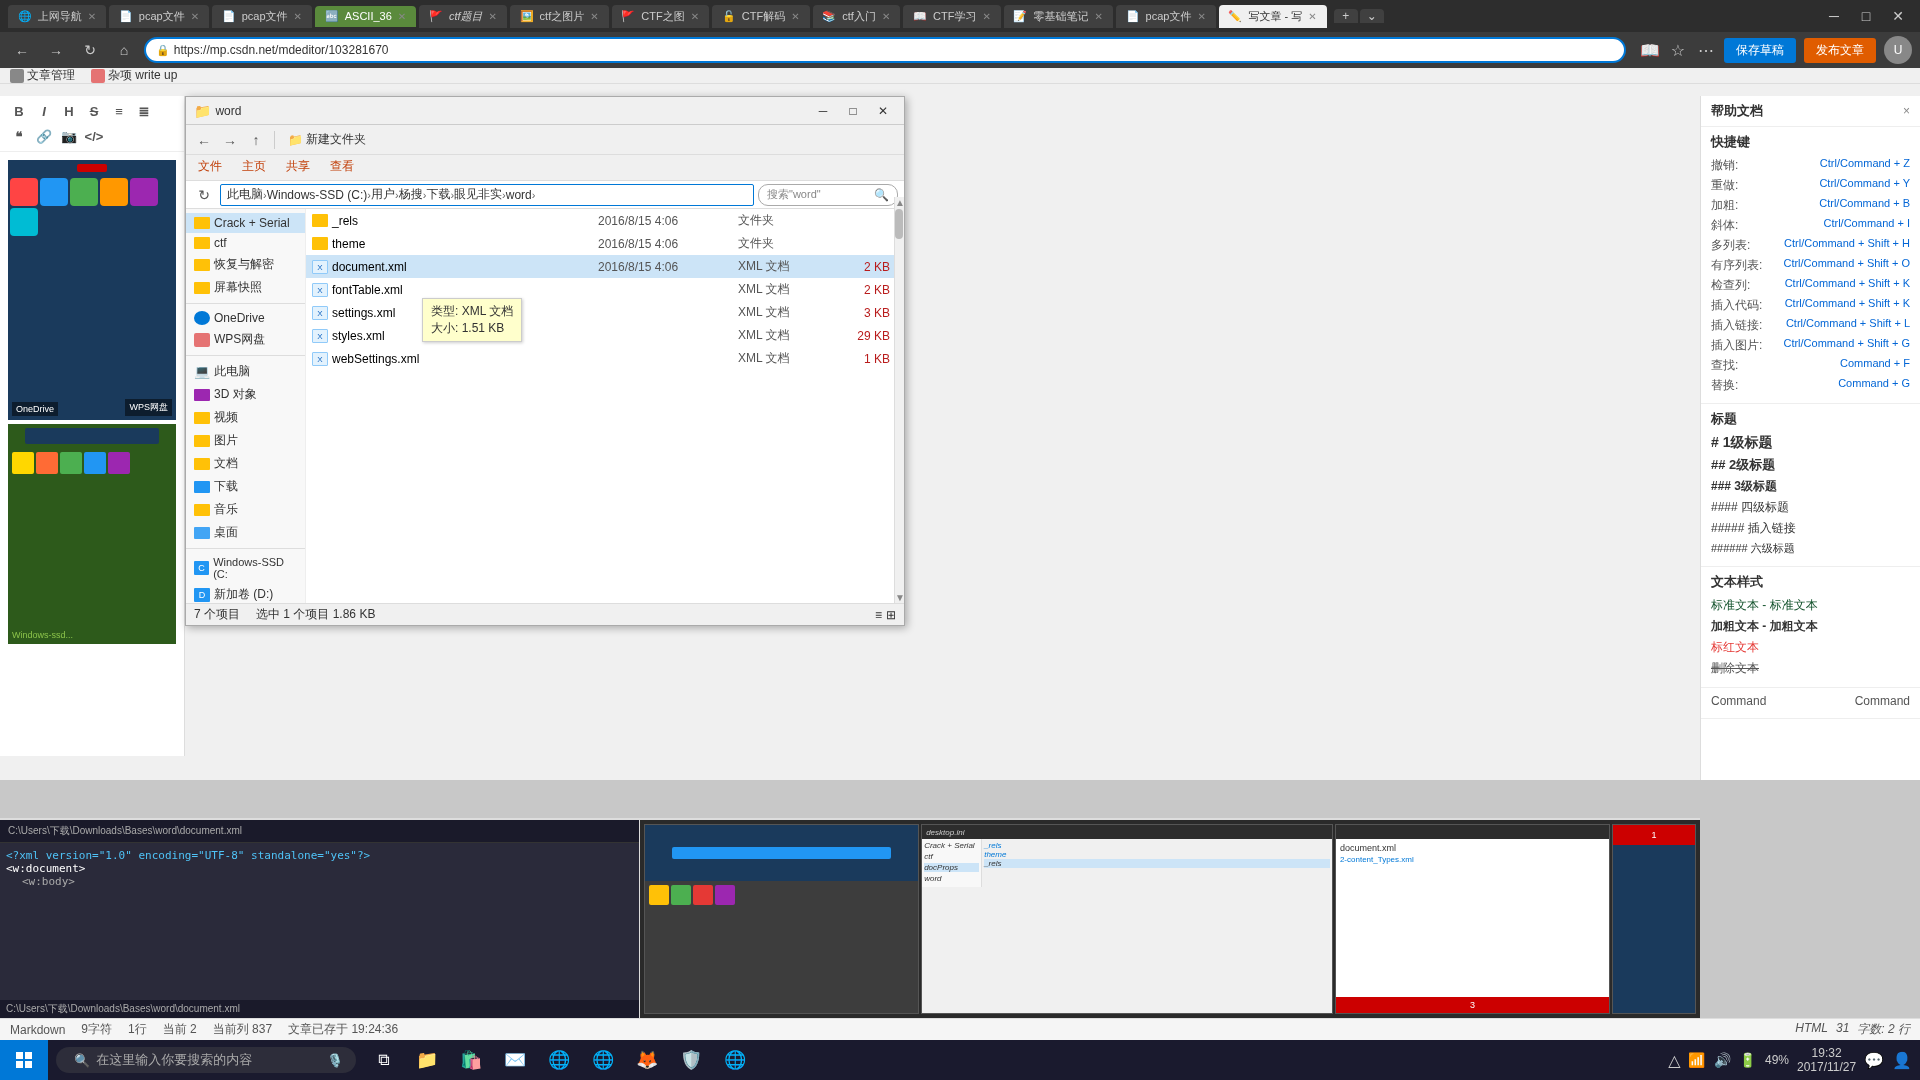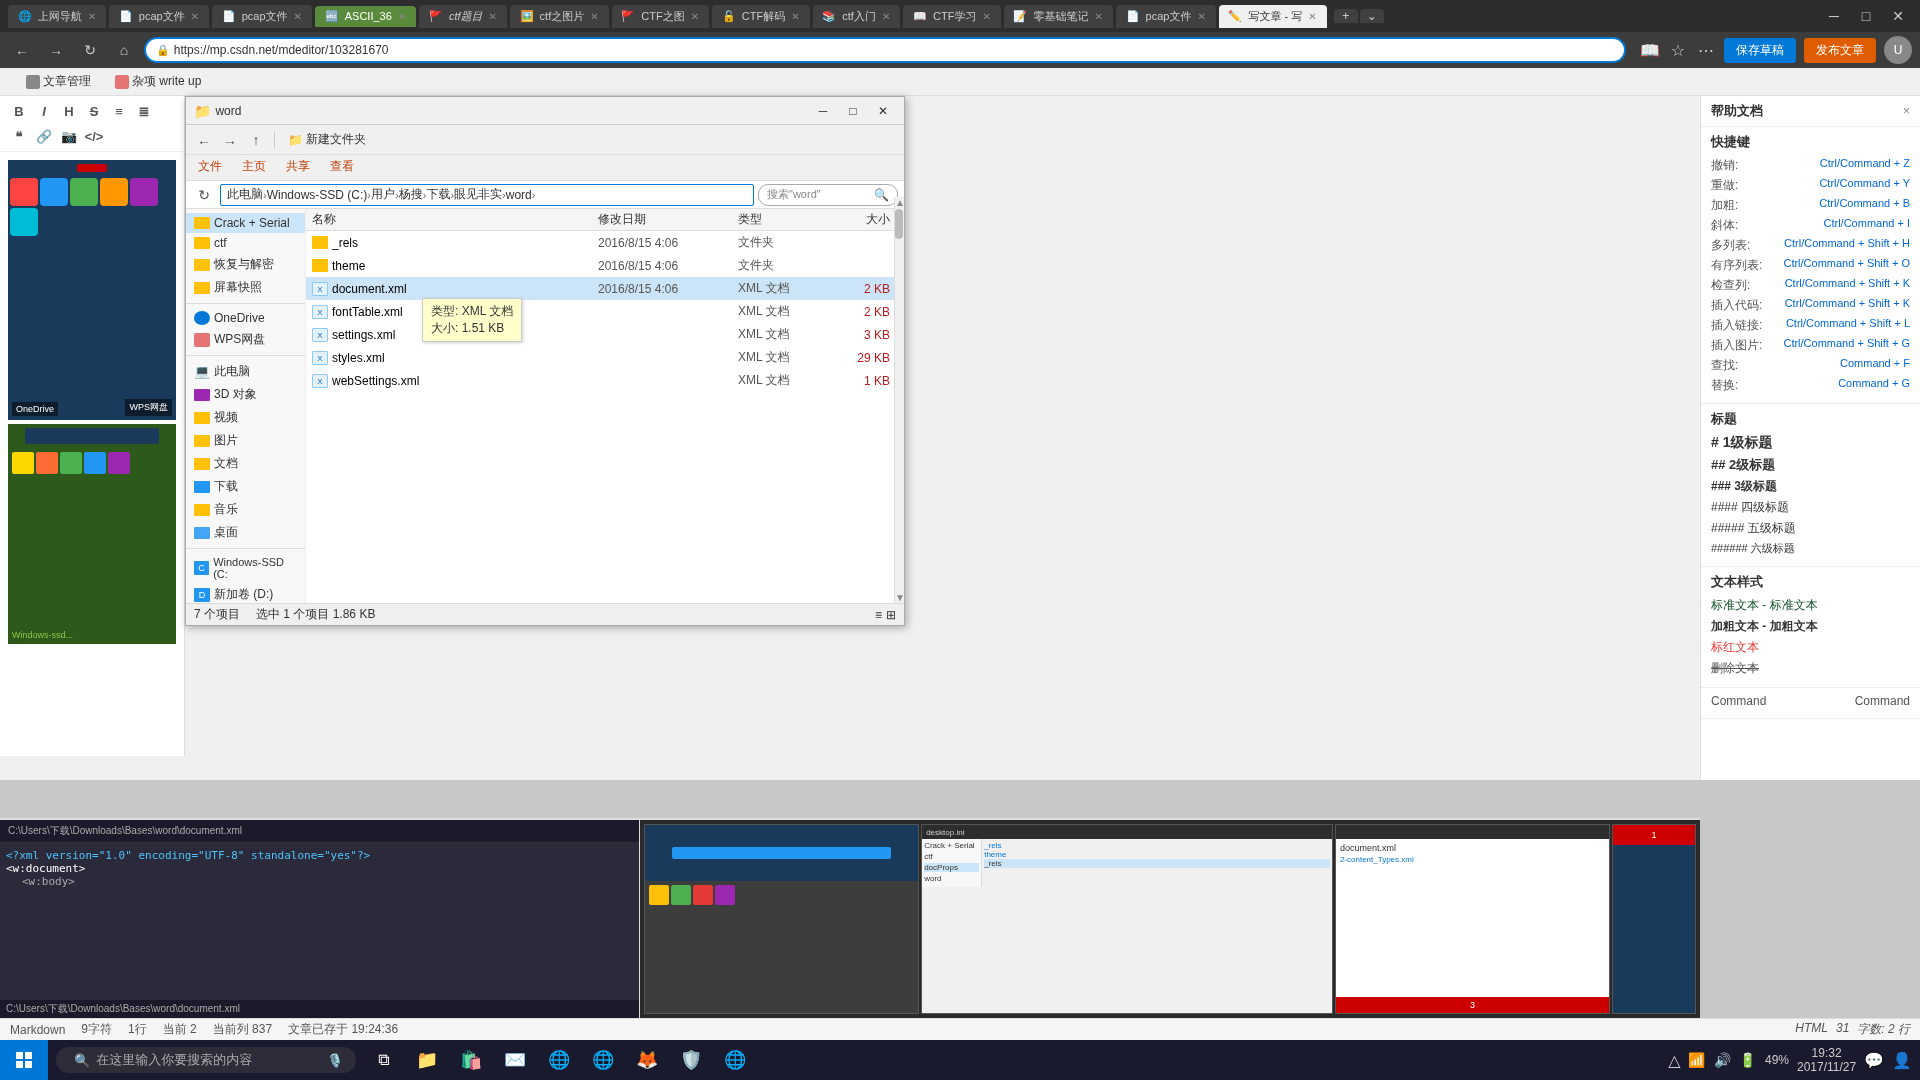--- a/index.html
+++ b/index.html
@@ -26,21 +26,21 @@
     .browser-controls { display: flex; gap: 4px; margin-left: auto; }
     .browser-control-btn { width: 28px; height: 28px; display: flex; align-items: center; justify-content: center; color: #ccc; cursor: pointer; border-radius: 3px; font-size: 14px; }
 
     
     .browser-navbar { height: 36px; background: #3c3c3c; display: flex; align-items: center; padding: 0 8px; gap: 6px; }
     .nav-btn { width: 28px; height: 28px; display: flex; align-items: center; justify-content: center; color: #ccc; cursor: pointer; border-radius: 50%; font-size: 14px; }
     .address-bar { flex: 1; height: 26px; background: #fff; border-radius: 13px; display: flex; align-items: center; padding: 0 10px; font-size: 12px; color: #333; border: 2px solid #0078d7; }
     .nav-icon { width: 24px; height: 24px; display: flex; align-items: center; justify-content: center; color: #ccc; cursor: pointer; font-size: 16px; }
 
     
-    .bookmarks-bar { height: 28px; background: #f0f0f0; border-bottom: 1px solid #ddd; display: flex; align-items: center; padding: 0 20px; gap: 12px; overflow: hidden; }
+    .bookmarks-bar { height: 16px; background: #f0f0f0; border-bottom: 1px solid #ddd; display: flex; align-items: center; padding: 0 4px; gap: 4px; overflow: hidden; }
     .bookmark-item { display: flex; align-items: center; gap: 3px; padding: 2px 6px; border-radius: 3px; cursor: pointer; font-size: 12px; color: #333; white-space: nowrap; }
     .bookmark-favicon { width: 14px; height: 14px; background: #888; border-radius: 2px; display: inline-block; }
     .editor-toolbar { background: #fff; border-bottom: 1px solid #eee; padding: 4px 8px; display: flex; align-items: center; gap: 3px; flex-wrap: wrap; }
     .toolbar-btn { width: 22px; height: 22px; display: flex; align-items: center; justify-content: center; border: none; background: none; cursor: pointer; color: #555; border-radius: 2px; font-size: 13px; font-weight: bold; }
 
     
     .file-explorer { position: absolute; top: 96px; left: 185px; width: 720px; height: 530px; background: #fff; border: 1px solid #aaa; box-shadow: 2px 2px 8px rgba(0,0,0,0.3); display: flex; flex-direction: column; z-index: 50; }
     .explorer-titlebar { height: 28px; background: #f0f0f0; border-bottom: 1px solid #ccc; display: flex; align-items: center; padding: 0 8px; gap: 4px; }
     .explorer-title { font-size: 12px; color: #333; flex: 1; }
     .explorer-win-btn { width: 26px; height: 26px; display: flex; align-items: center; justify-content: center; cursor: pointer; border-radius: 2px; font-size: 12px; color: #333; }
@@ -389,26 +389,20 @@
       </div>
       <div class="sidebar-item">
         <span class="sidebar-drive-icon">D</span>
         <span>新加卷 (D:)</span>
       </div>
 
     </div>
 
     <div class="explorer-main">
 
-      <div class="explorer-list-header">
-        <span class="exp-col-name">名称</span>
-        <span class="exp-col-date">修改日期</span>
-        <span class="exp-col-type">类型</span>
-        <span class="exp-col-size">大小</span>
-      </div>
 
       <div class="explorer-list">
 
         <div class="file-row">
           <span class="file-icon-folder"></span>
           <span class="file-name">_rels</span>
           <span class="file-date">2016/8/15 4:06</span>
           <span class="file-type">文件夹</span>
           <span class="file-size"></span>
         </div>
@@ -542,21 +536,21 @@
       <span class="csdn-shortcut-key">Command + G</span>
     </div>
   </div>
 
   <div class="csdn-section">
     <div class="csdn-section-title">标题</div>
     <div style="font-size:14px;font-weight:bold;color:#333;margin-bottom:4px;"># 1级标题</div>
     <div style="font-size:13px;font-weight:bold;color:#333;margin-bottom:4px;">## 2级标题</div>
     <div style="font-size:12px;font-weight:bold;color:#333;margin-bottom:4px;">### 3级标题</div>
     <div style="font-size:12px;color:#333;margin-bottom:4px;">#### 四级标题</div>
-    <div style="font-size:12px;color:#333;margin-bottom:4px;">##### 五级标题</div>
+    <div style="font-size:12px;color:#333;margin-bottom:4px;">##### 插入链接</div>
     <div style="font-size:11px;color:#333;margin-bottom:4px;">###### 六级标题</div>
   </div>
 
   <div class="csdn-section">
     <div class="csdn-section-title">文本样式</div>
     <div style="font-size:12px;color:#14532d;margin-bottom:4px;">标准文本 - 标准文本</div>
     <div style="font-size:12px;font-weight:bold;color:#333;margin-bottom:4px;">加粗文本 - 加粗文本</div>
     <div style="font-size:12px;color:#e53935;margin-bottom:4px;">标红文本</div>
     <div style="font-size:12px;text-decoration:line-through;color:#555;margin-bottom:4px;">删除文本</div>
   </div>
@@ -593,21 +587,21 @@
         <div style="width:80%;height:12px;background:#2196F3;border-radius:2px;"></div>
       </div>
       <div style="display:flex;flex-wrap:wrap;gap:2px;padding:4px;">
         <div style="width:20px;height:20px;background:#ffc107;border-radius:2px;"></div>
         <div style="width:20px;height:20px;background:#4CAF50;border-radius:2px;"></div>
         <div style="width:20px;height:20px;background:#e53935;border-radius:2px;"></div>
         <div style="width:20px;height:20px;background:#9C27B0;border-radius:2px;"></div>
       </div>
     </div>
 
-    <div style="flex:1.5;background:#f0f0f0;border:1px solid #555;overflow:hidden;position:relative;font-size:9px;color:#333;">
+    <div style="flex:1.5;background:#f0f0f0;border:1px solid #555;overflow:hidden;position:relative;font-size:9px;color:#333;font-style:italic;">
       <div style="background:#2d2d2d;height:14px;display:flex;align-items:center;padding:0 4px;">
         <span style="color:#ccc;font-size:8px;">desktop.ini</span>
       </div>
       <div style="display:flex;height:calc(100%-14px);overflow:hidden;">
         <div style="width:60px;background:#f8f8f8;border-right:1px solid #ddd;padding:2px;overflow:hidden;">
           <div style="color:#333;font-size:8px;margin-bottom:2px;">Crack + Serial</div>
           <div style="color:#333;font-size:8px;margin-bottom:2px;">ctf</div>
           <div style="color:#333;font-size:8px;margin-bottom:2px;background:#cce4f7;">docProps</div>
           <div style="color:#333;font-size:8px;margin-bottom:2px;">word</div>
         </div>

